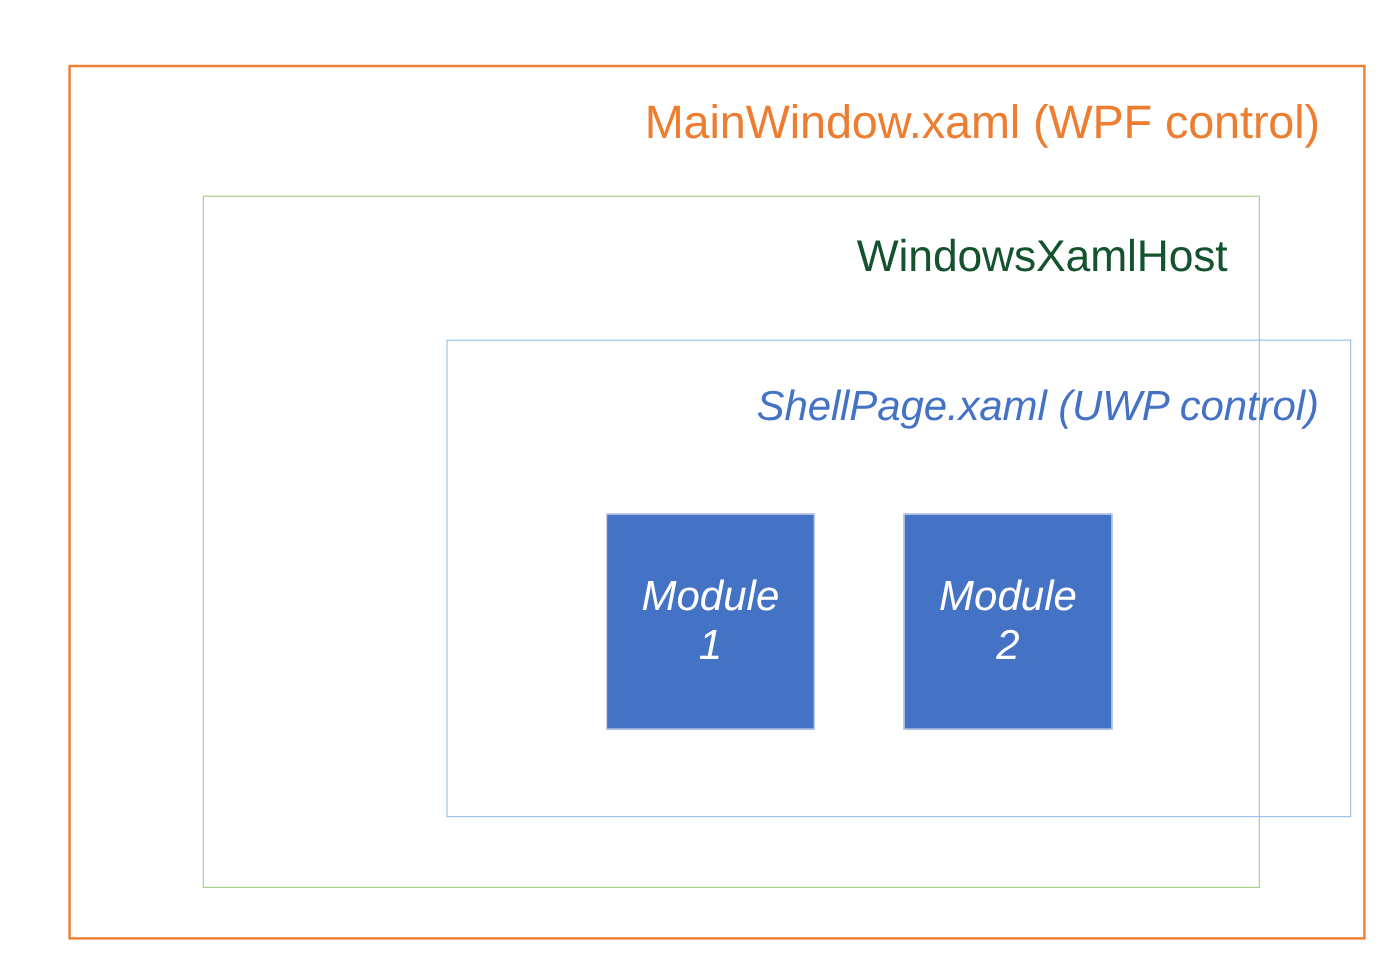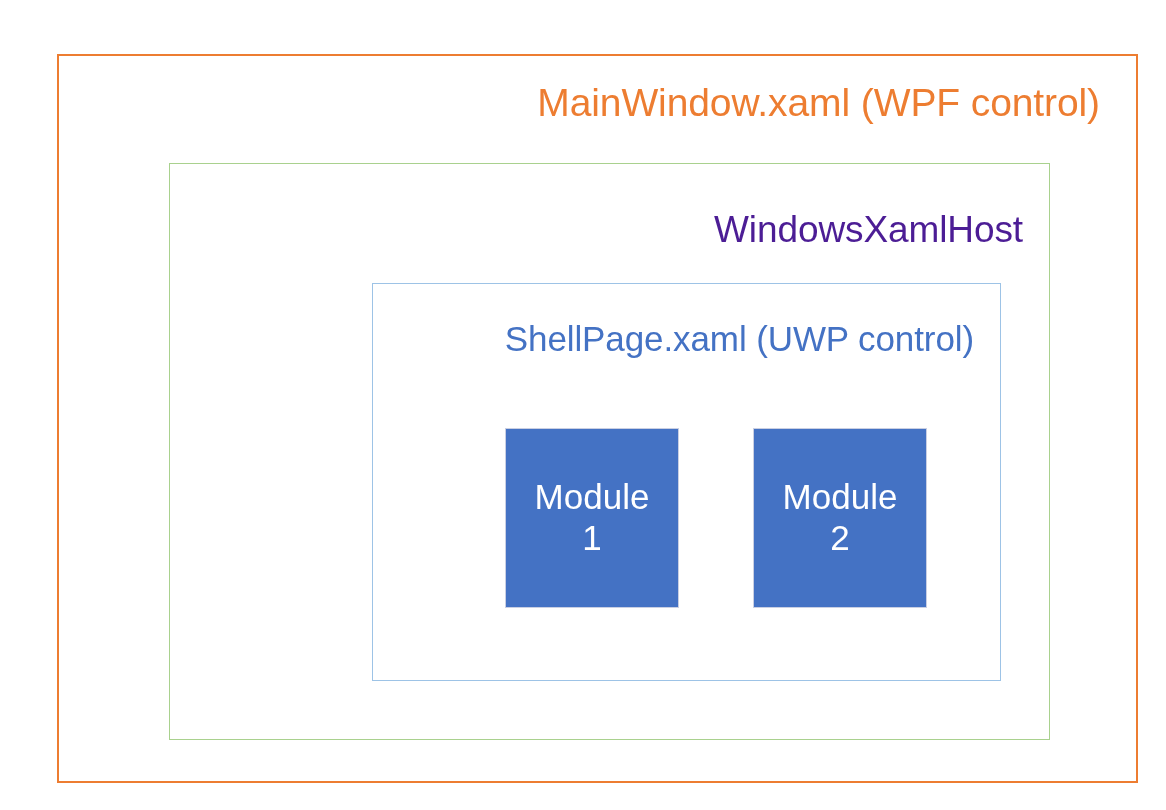--- a/index.html
+++ b/index.html
@@ -51,38 +51,39 @@
     top: 107px;       
     width: 881px;     
     height: 577px;    
     box-sizing: border-box;
     border: 1.5px solid #A9D18E;
     background: transparent;
   }
   .label-host {
     position: absolute;
     right: 26px;
-    top: 46px;
+    top: 30px;
     font-size: 37px;
     line-height: 1.08;
-    color: #4c1d95;
+    color: #14532d;
     white-space: nowrap;
     letter-spacing: -0.1px;
   }
 
   
   .layer-shell {
     position: absolute;
     left: 202px;      
     top: 119px;       
-    width: 629px;     
+    width: 754px;     
     height: 398px;    
     box-sizing: border-box;
     border: 1.5px solid #9DC3E6;
     background: transparent;
+    font-style: italic;
   }
   .label-shell {
     position: absolute;
     right: 26px;
     top: 36px;
     font-size: 35px;
     line-height: 1.08;
     color: #4472C4;
     white-space: nowrap;
     letter-spacing: -0.1px;

